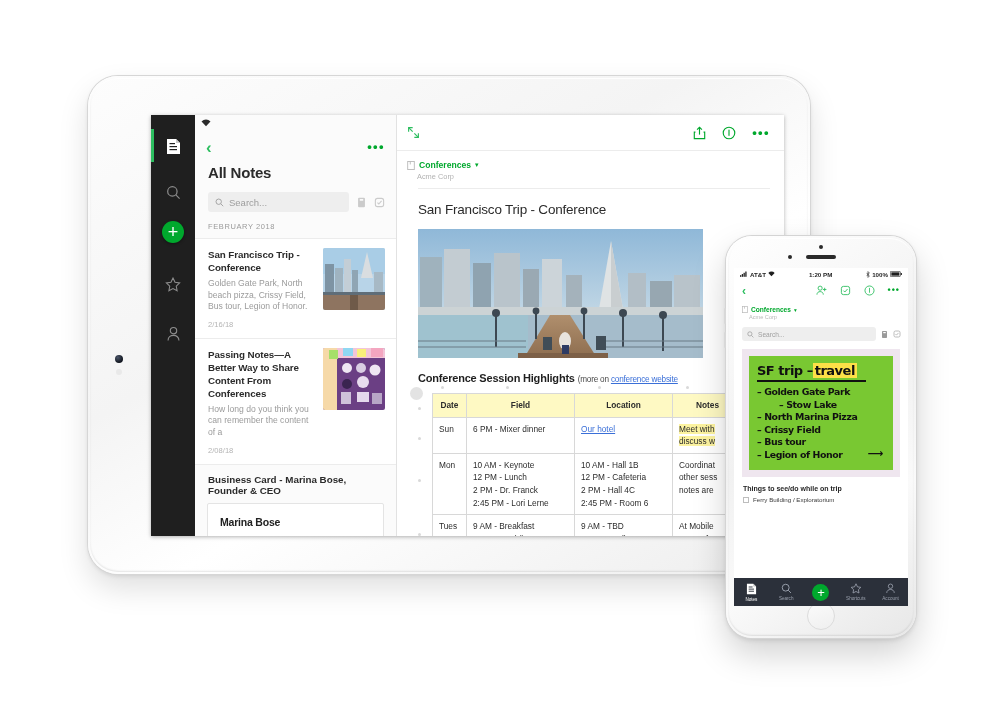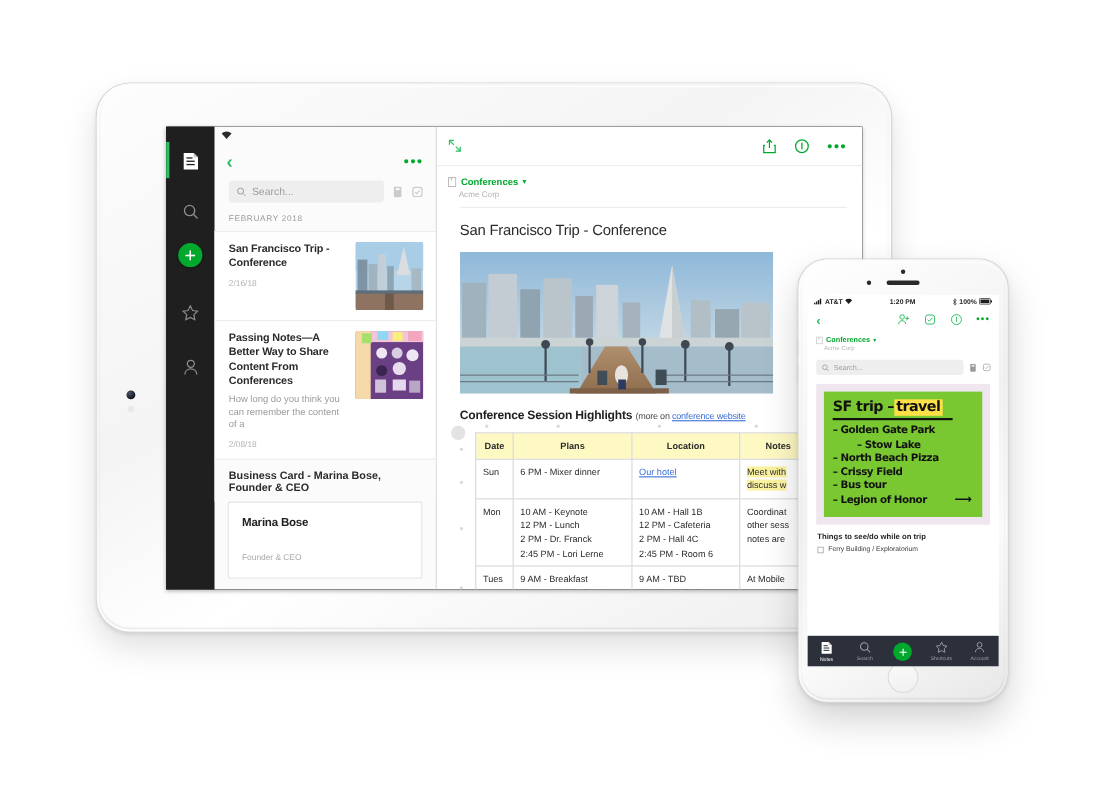--- a/index.html
+++ b/index.html
@@ -161,20 +161,21 @@
       <div class="listpane">
         <div class="statusbar-t">
           <svg class="wifi-ico" viewBox="0 0 12 9">
             <path d="M6 8.4L0.6 2.6A7.6 7.6 0 0 1 11.4 2.6z" fill="#2b2b2b"></path>
           </svg>
         </div>
         <div class="list-topbar">
           <span class="chev-back">‹</span>
           <span class="dots">•••</span>
         </div>
+        <div class="list-title">All Notes</div>
         <div class="searchrow">
           <div class="searchbox">
             <svg width="9" height="9" viewBox="0 0 16 16">
               <circle cx="6.6" cy="6.6" r="4.8" fill="none" stroke="#9d9d9d" stroke-width="1.6"></circle>
               <line x1="10.3" y1="10.3" x2="14.6" y2="14.6" stroke="#9d9d9d" stroke-width="1.6"></line>
             </svg>
             <span class="ph">Search...</span>
           </div>
           <svg class="ico-sm" viewBox="0 0 14 16">
             <rect x="2" y="1" width="10" height="14" rx="1.5" fill="#8a8a8a"></rect>
@@ -183,20 +184,21 @@
           <svg class="ico-sm" viewBox="0 0 16 16">
             <rect x="2" y="2" width="12" height="12" rx="3" fill="none" stroke="#8a8a8a" stroke-width="1.6"></rect>
             <path d="M5 8.2l2 2 4-4.4" fill="none" stroke="#8a8a8a" stroke-width="1.6"></path>
           </svg>
         </div>
         <div class="month-label">FEBRUARY 2018</div>
 
         <div class="note-card sel">
           <div class="nc-text">
             <div class="nc-title">San Francisco Trip - Conference</div>
+            <div class="nc-snip">Golden Gate Park, North beach pizza, Crissy Field, Bus tour, Legion of Honor.</div>
             <div class="nc-date">2/16/18</div>
           </div>
           <div class="nc-thumb">
             <svg viewBox="0 0 62 62" width="62" height="62">
               <rect width="62" height="62" fill="#b8d4e8"></rect>
               <rect y="0" width="62" height="26" fill="#a9cde6"></rect>
               <polygon points="44,4 50,30 38,30" fill="#d9dde0"></polygon>
               <rect x="2" y="16" width="9" height="30" fill="#7e94a4"></rect>
               <rect x="12" y="20" width="8" height="26" fill="#9fb3c0"></rect>
               <rect x="21" y="11" width="7" height="35" fill="#c3ced6"></rect>
@@ -348,21 +350,21 @@
           <div class="col-dot" style="top:-7px;left:254px"></div>
           <div class="col-dot" style="top:14px;left:-14px"></div>
           <div class="col-dot" style="top:44px;left:-14px"></div>
           <div class="col-dot" style="top:86px;left:-14px"></div>
           <div class="col-dot" style="top:140px;left:-14px"></div>
 
           <table class="sess">
             <thead>
               <tr>
                 <th style="width:34px">Date</th>
-                <th style="width:108px">Plans</th>
+                <th style="width:108px">Field</th>
                 <th style="width:98px">Location</th>
                 <th style="width:70px">Notes</th>
               </tr>
             </thead>
             <tbody>
               <tr>
                 <td>Sun</td>
                 <td>6 PM - Mixer dinner</td>
                 <td><a href="#">Our hotel</a></td>
                 <td>
@@ -498,21 +500,21 @@
       </div>
 
       <div class="sticky-wrap">
         <div class="sticky">
           <div class="line1">
             <span>SF trip –</span><span class="hlw">travel</span>
           </div>
           <div class="ul"></div>
           <div class="li">– Golden Gate Park</div>
           <div class="li" style="padding-left:22px">– Stow Lake</div>
-          <div class="li">– North Beach Pizza</div>
+          <div class="li">– North Marina Pizza</div>
           <div class="li">– Crissy Field</div>
           <div class="li">– Bus tour</div>
           <div class="li" style="position:relative">
             <span>– Legion of Honor</span>
             <span style="position:absolute;right:2px;bottom:1px;font-size:11px;">⟶</span>
           </div>
         </div>
       </div>
 
       <div class="p-h3">Things to see/do while on trip</div>

